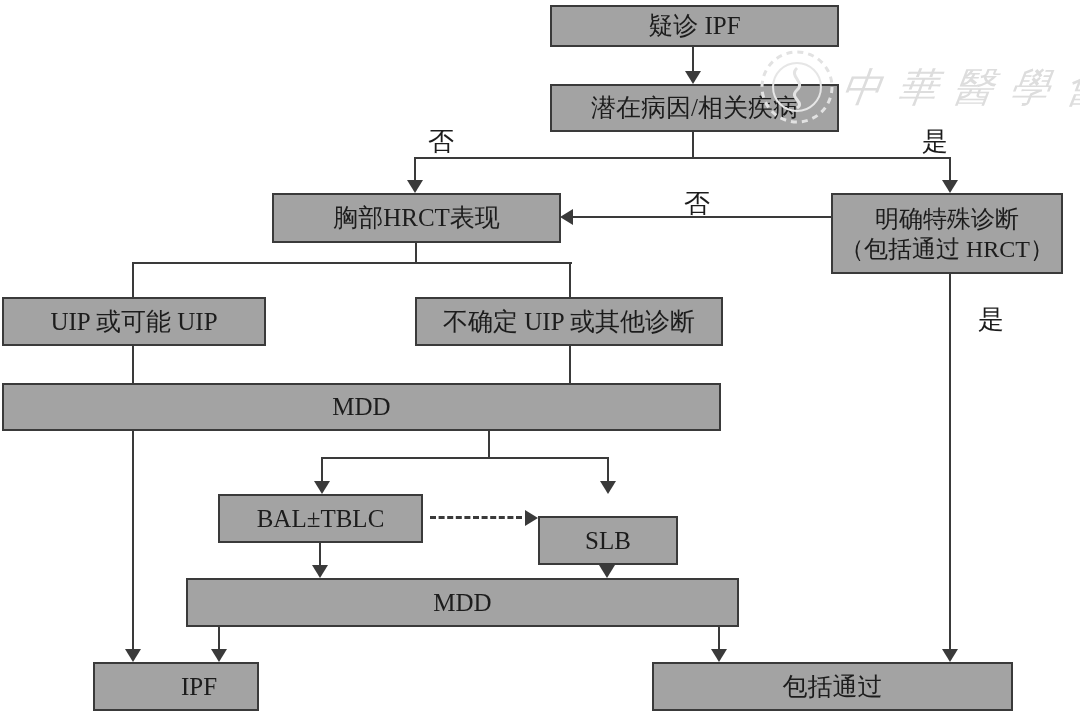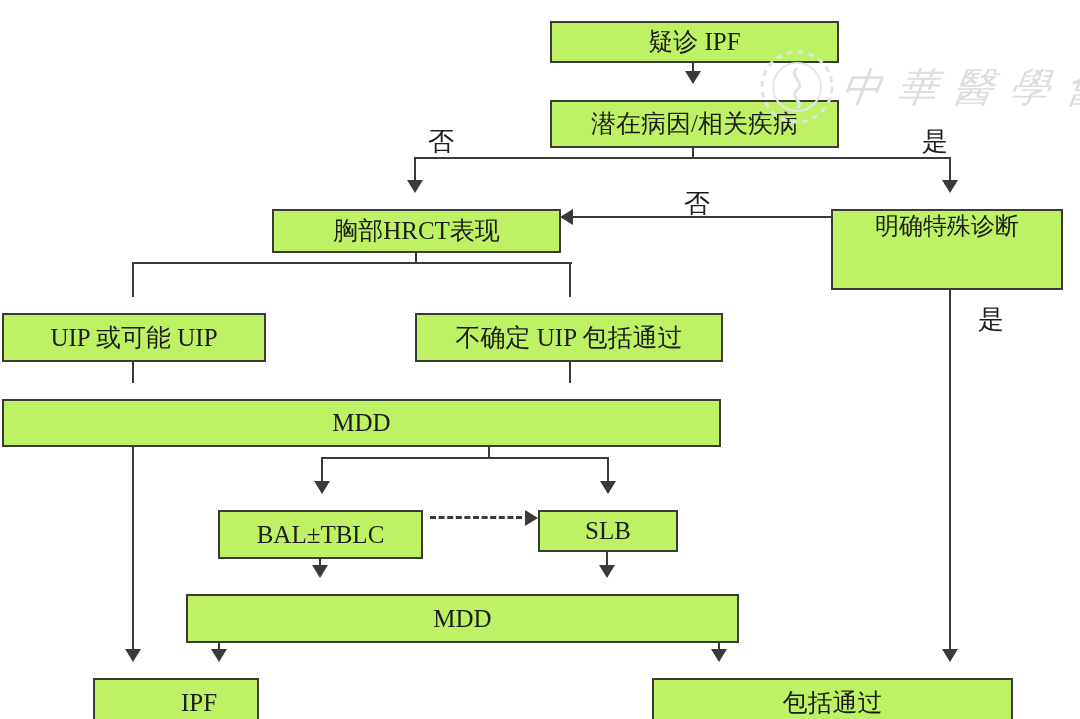--- a/index.html
+++ b/index.html
@@ -4,24 +4,24 @@
 <style>
   :root { --line:#3a3a3a; --text:#1c1c1c; --watermark:#dddddd; }
   html,body { margin:0; padding:0; background:#ffffff; }
   #stage {
     position:relative; width:1080px; height:719px; background:#fff;
     font-family:"Liberation Serif","DejaVu Serif",serif; color:var(--text);
     overflow:hidden;
   }
   .node {
     position:absolute; box-sizing:border-box; border:2px solid var(--line);
-    background:#bef264; display:flex; align-items:center; justify-content:center;
-    font-size:25px; line-height:1.25; text-align:center; z-index:2; white-space:nowrap;margin-top:16px;
+    background:#a3a3a3; display:flex; align-items:center; justify-content:center;
+    font-size:25px; line-height:1.25; text-align:center; z-index:2; white-space:nowrap;
   }
-  .node.two-line { flex-direction:column; font-size:24px;justify-content:space-between; }
+  .node.two-line { flex-direction:column; font-size:24px; }
   .lv { position:absolute; width:2px; background:var(--line); z-index:1; }
   .lh { position:absolute; height:2px; background:var(--line); z-index:1; }
   .ldash { position:absolute; height:0; border-top:3px dashed var(--line); z-index:1; }
   .arr-down { position:absolute; width:0; height:0; z-index:1;
     border-left:8px solid transparent; border-right:8px solid transparent;
     border-top:13px solid var(--line); }
   .arr-left { position:absolute; width:0; height:0; z-index:1;
     border-top:8px solid transparent; border-bottom:8px solid transparent;
     border-right:13px solid var(--line); }
   .arr-right { position:absolute; width:0; height:0; z-index:1;
@@ -94,35 +94,36 @@
 
   <div class="elabel" style="left:428px;top:124px;">否</div>
   <div class="elabel" style="left:922px;top:124px;">是</div>
   <div class="elabel" style="left:684px;top:186px;">否</div>
   <div class="elabel" style="left:978px;top:302px;">是</div>
 
   <div class="node" style="left:550px;top:5px;width:289px;height:42px;">疑诊 IPF</div>
 
   <div class="node" style="left:550px;top:84px;width:289px;height:48px;">潜在病因/相关疾病</div>
 
-  <div class="node" style="left:272px;top:193px;width:289px;height:44px;">胸部HRCT表现</div>
+  <div class="node" style="left:272px;top:193px;width:289px;height:50px;">胸部HRCT表现</div>
 
   <div class="node two-line" style="left:831px;top:193px;width:232px;height:81px;">
     <span>明确特殊诊断</span>
+    <span>（包括通过 HRCT）</span>
   </div>
 
   <div class="node" style="left:2px;top:297px;width:264px;height:49px;text-align:right;">UIP 或可能 UIP</div>
 
-  <div class="node" style="left:415px;top:297px;width:308px;height:49px;">不确定 UIP 包括通过</div>
+  <div class="node" style="left:415px;top:297px;width:308px;height:49px;">不确定 UIP 或其他诊断</div>
 
   <div class="node" style="left:2px;top:383px;width:719px;height:48px;">MDD</div>
 
   <div class="node" style="left:218px;top:494px;width:205px;height:49px;">BAL±TBLC</div>
 
-  <div class="node" style="left:538px;top:494px;width:140px;height:42px;">SLB</div>
+  <div class="node" style="left:538px;top:516px;width:140px;height:49px;">SLB</div>
 
   <div class="node" style="left:186px;top:578px;width:553px;height:49px;">MDD</div>
 
   <div class="node" style="left:93px;top:662px;width:166px;height:49px;padding-left:46px;">IPF</div>
 
   <div class="node" style="left:652px;top:662px;width:361px;height:49px;">包括通过</div>
 
 </div>
 
 </body></html>

